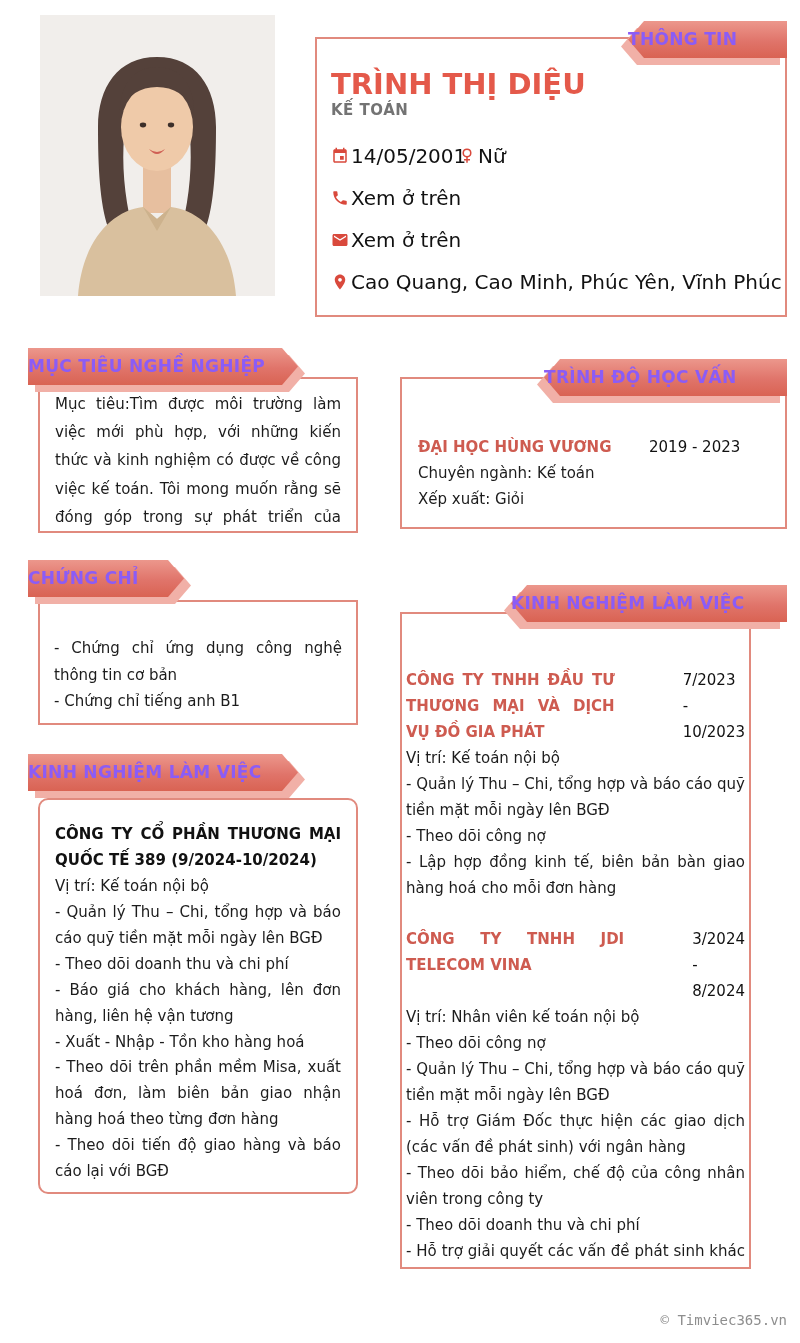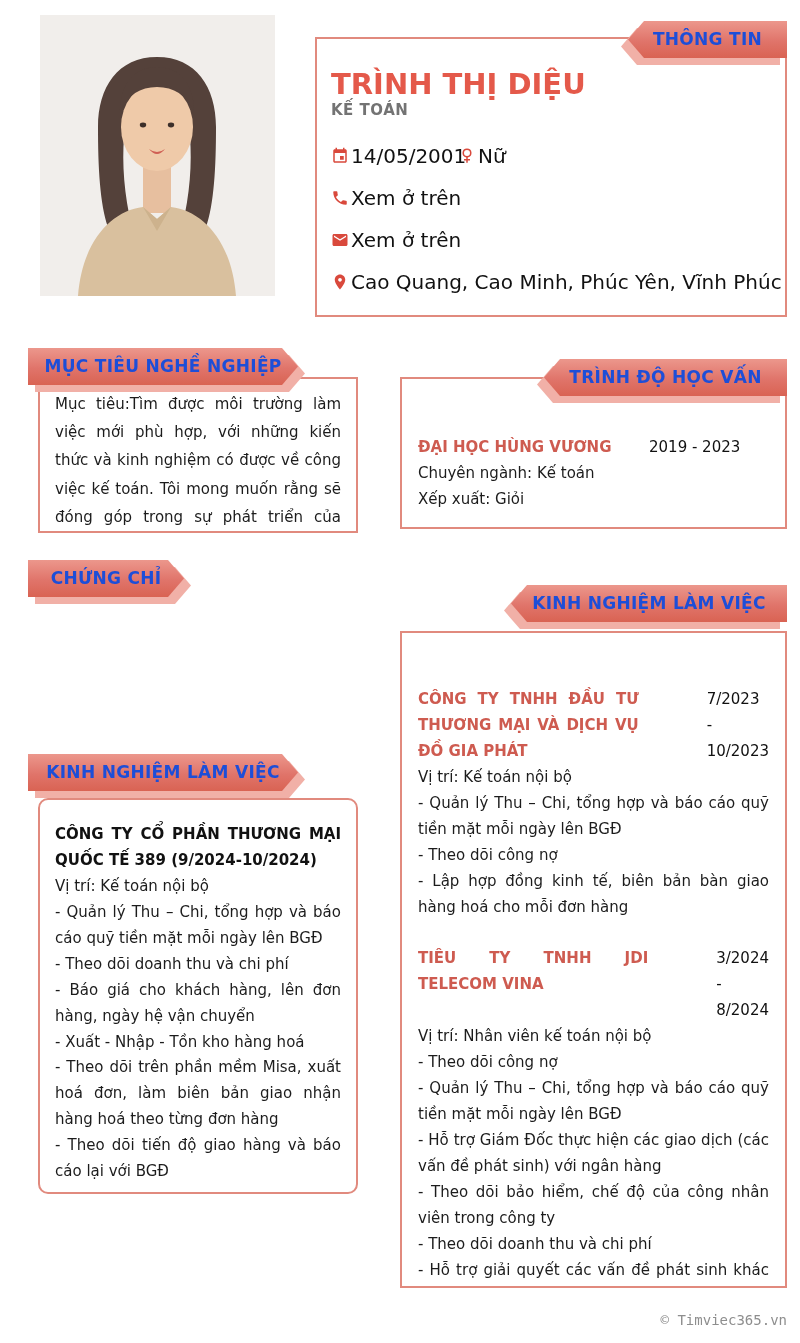--- a/index.html
+++ b/index.html
@@ -15,22 +15,22 @@
   .banner .front { background:linear-gradient(180deg,#ec978c 0%, #e0746a 55%, #d96353 100%); }
   .banner.point-right .back, .banner.point-right .front {
     clip-path: polygon(0 0, calc(100% - 16px) 0, 100% 50%, calc(100% - 16px) 100%, 0 100%);
   }
   .banner.point-left .back, .banner.point-left .front {
     clip-path: polygon(0 50%, 16px 0, 100% 0, 100% 100%, 16px 100%);
   }
   .banner.point-right .back { transform: translate(7px,7px); }
   .banner.point-left  .back { transform: translate(-7px,7px); }
   .banner .label {
-    position:relative; z-index:2; display:block; text-align:center;
-    line-height:37px; color:#1d4ed8; font-weight:bold; font-size:17px; letter-spacing:.3px;
+    position:relative; z-index:2; display:block; 
+    line-height:37px; color:#8b5cf6; font-weight:bold; font-size:17px; letter-spacing:.3px;
     white-space:nowrap;
   }
 
   
   .box { position:absolute; box-sizing:border-box; border:2px solid #e18a7e; background:#fff; overflow:hidden; }
 
   .line { font-size:15px; line-height:1.73; text-align:justify; }
 
   
   .photo { position:absolute; left:40px; top:15px; width:235px; height:281px; }
@@ -54,21 +54,21 @@
   .exp-left-box { left:38px; top:798px; width:320px; height:396px; padding:22px 15px 8px;border-radius:10px; }
   .company-left { font-size:15px; font-weight:bold; line-height:1.73; text-align:justify; color:#111; }
 
   
   .edu-box { left:400px; top:377px; width:387px; height:152px; padding:56px 16px 10px; }
   .edu-row { display:flex;gap:6px; }
   .school { flex:1; color:#ce5b50; font-weight:bold; font-size:15px; line-height:1.73; }
   .edu-period { width:120px; font-size:15px; line-height:1.73; color:#111; }
 
   
-  .exp-right-box { left:400px; top:631px; width:387px; height:657px; padding:54px 16px 8px; }
+  .exp-right-box { left:400px; top:612px; width:351px; height:657px; padding:54px 4px 8px; }
   .job + .job { margin-top:26px; }
   .job-head { display:flex; gap:24px; }
   .job-company { width:232px; color:#ce5b50; font-weight:bold; font-size:15px; line-height:1.73; text-align:justify; }
   .job-period { flex:1; font-size:15px; line-height:1.73; color:#111;margin-left:44px; }
 
   
   .footer {
     position:absolute; right:13px; bottom:15px;
     font-family:"DejaVu Sans Mono",monospace; font-size:14px; color:#8e8e8e;
   }
@@ -151,37 +151,43 @@
   </div>
   <div class="box objective-box">
     <div class="line">Mục tiêu:Tìm được môi trường làm việc mới phù hợp, với những kiến thức và kinh nghiệm có được về công việc kế toán. Tôi mong muốn rằng sẽ đóng góp trong sự phát triển của công ty trong tương lai.</div>
   </div>
 
   <div class="banner point-right" style="left:28px; top:560px; width:156px;">
     <span class="back"></span>
     <span class="front"></span>
     <span class="label">CHỨNG CHỈ</span>
   </div>
+  <div class="box cert-box">
+
+      <div class="line">- Chứng chỉ ứng dụng công nghệ thông tin cơ bản</div>
+
+      <div class="line">- Chứng chỉ tiếng anh B1</div>
+    </div>
 
   <div class="banner point-right" style="left:28px; top:754px; width:270px;">
     <span class="back"></span>
     <span class="front"></span>
     <span class="label">KINH NGHIỆM LÀM VIỆC</span>
   </div>
   <div class="box exp-left-box">
     <div class="company-left">CÔNG TY CỔ PHẦN THƯƠNG MẠI QUỐC TẾ 389 (9/2024-10/2024)</div>
     <div>
 
         <div class="line">Vị trí: Kế toán nội bộ</div>
 
         <div class="line"> - Quản lý Thu – Chi, tổng hợp và báo cáo quỹ tiền mặt mỗi ngày lên BGĐ</div>
 
         <div class="line">- Theo dõi doanh thu và chi phí</div>
 
-        <div class="line">- Báo giá cho khách hàng, lên đơn hàng, ngày hệ vận chuyển</div>
+        <div class="line">- Báo giá cho khách hàng, lên đơn hàng, liên hệ vận tương</div>
 
         <div class="line">- Xuất - Nhập - Tồn kho hàng hoá</div>
 
         <div class="line">- Theo dõi trên phần mềm Misa, xuất hoá đơn, làm biên bản giao nhận hàng hoá theo từng đơn hàng</div>
 
         <div class="line">- Theo dõi tiến độ giao hàng và báo cáo lại với BGĐ</div>
       </div>
   </div>
 
   <div class="banner point-left" style="left:544px; top:359px; width:243px;">
@@ -217,21 +223,21 @@
           <div class="line"> - Quản lý Thu – Chi, tổng hợp và báo cáo quỹ tiền mặt mỗi ngày lên BGĐ</div>
 
           <div class="line">- Theo dõi công nợ</div>
 
           <div class="line">- Lập hợp đồng kinh tế, biên bản bàn giao hàng hoá cho mỗi đơn hàng</div>
         </div>
     </div>
 
     <div class="job">
       <div class="job-head">
-        <div class="job-company">TIÊU TY TNHH JDI TELECOM VINA</div>
+        <div class="job-company">CÔNG TY TNHH JDI TELECOM VINA</div>
         <div class="job-period">3/2024 - 8/2024</div>
       </div>
       <div>
 
           <div class="line">Vị trí: Nhân viên kế toán nội bộ</div>
 
           <div class="line">- Theo dõi công nợ</div>
 
           <div class="line"> - Quản lý Thu – Chi, tổng hợp và báo cáo quỹ tiền mặt mỗi ngày lên BGĐ</div>
 

